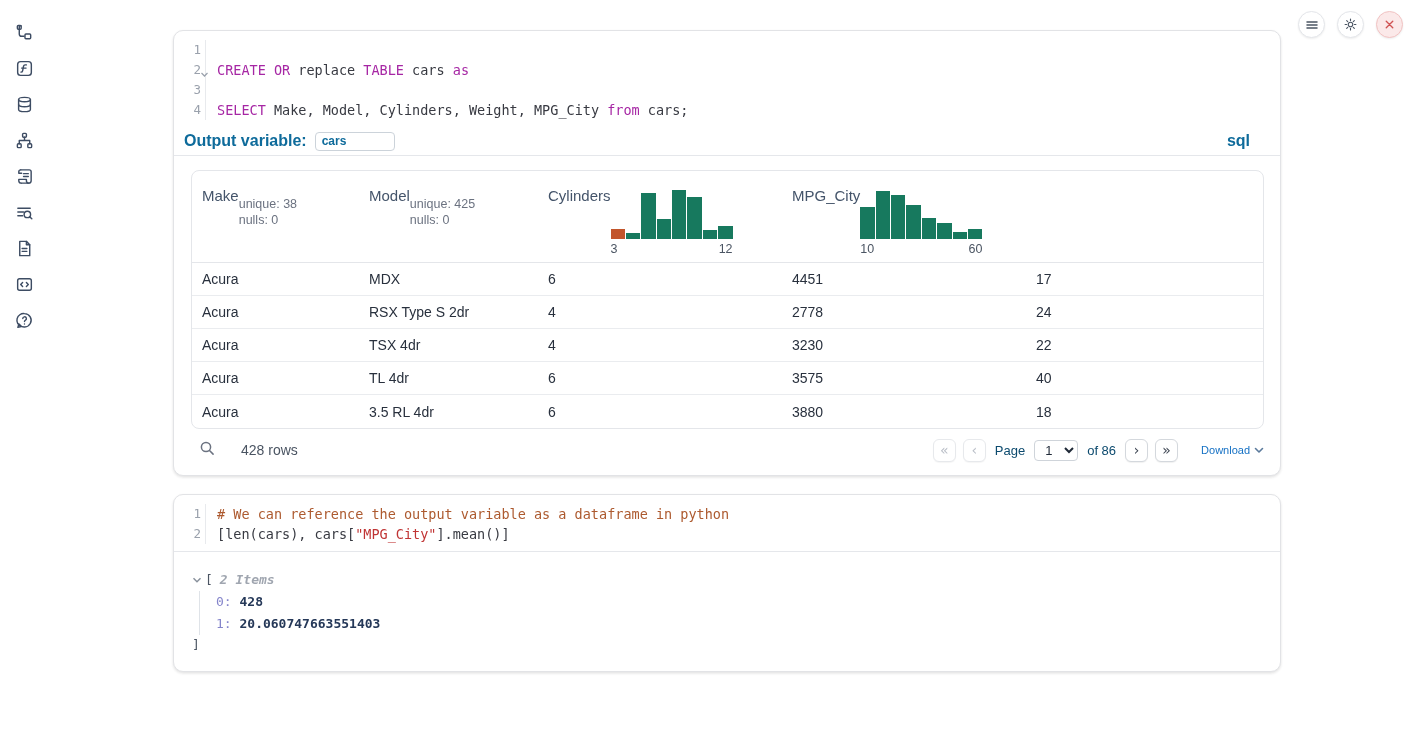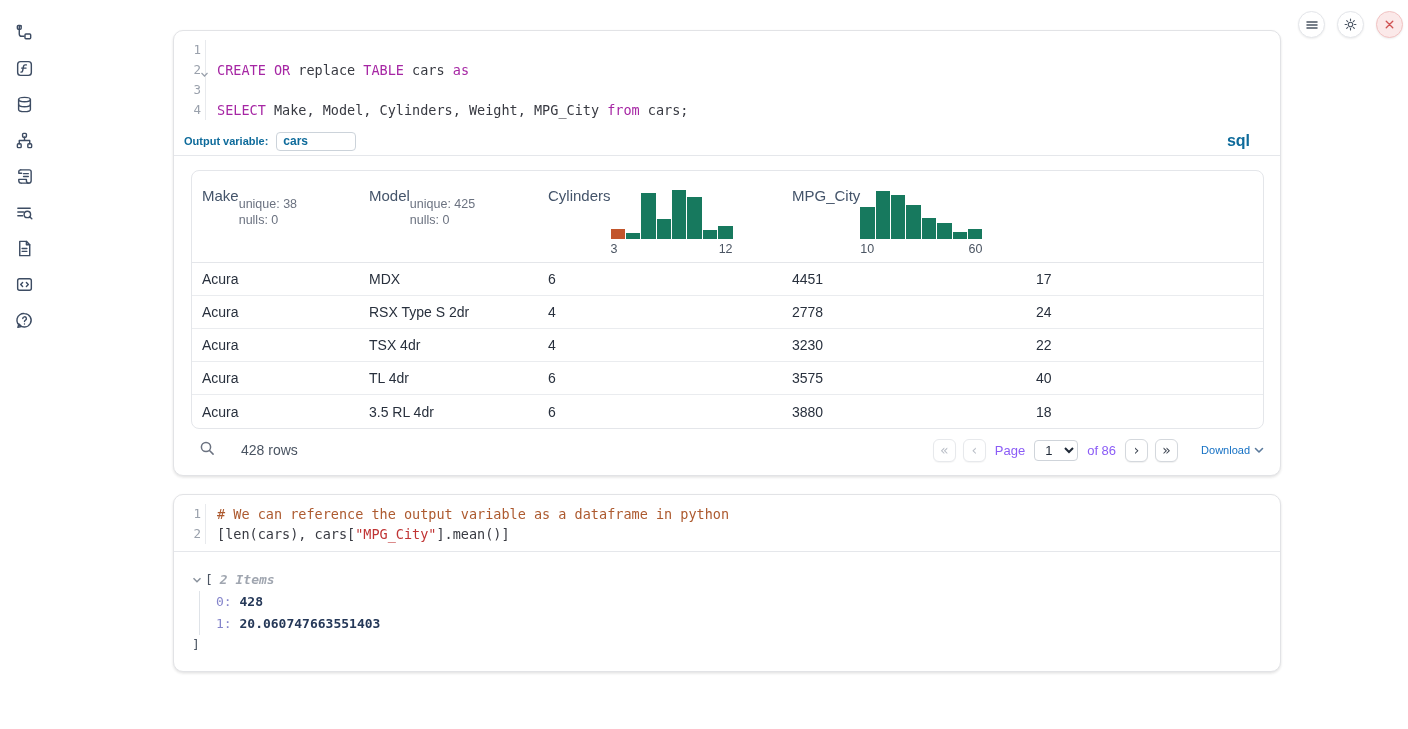--- a/index.html
+++ b/index.html
@@ -35,21 +35,21 @@
   .gutter .fold svg { stroke:#9aa1ac; fill:none; stroke-width:1.4; }
   .code-text { padding-left:11px; white-space:pre; color:#383a42; }
   .tk-comment { color:#ad5a2f; }
   .tk-keyword { color:#a626a4; }
   .tk-string  { color:#c03434; }
   .tk-plain   { color:#383a42; }
 
   
   .outvar-bar { display:flex; align-items:center; height:29px; padding:0 30px 0 10px;
     border-bottom:1px solid #e5e7eb; }
-  .outvar-label { font-size:11px; font-weight:bold; color:#0e6b9b; }
+  .outvar-label { font-size:16px; font-weight:bold; color:#0e6b9b; }
   .outvar-input { margin-left:8px; width:80px; height:19px; border:1px solid #ccd3da; border-radius:4px;
     font-size:12px; font-weight:bold; color:#0e6b9b; padding:0 6px; font-family:"Liberation Sans",sans-serif; }
   .lang-label { margin-left:auto; font-size:16px; font-weight:bold; color:#0e6b9b; }
 
   
   .table-wrap { padding:14px 16px 0 17px; }
   .data-table { border:1px solid #e4e6ea; border-radius:8px; overflow:hidden; }
   .thead { display:grid; grid-template-columns:167px 179px 244px 244px 1fr;
     border-bottom:1px solid #e4e6ea; padding:12px 0 0 0; }
   .col-h { padding:4px 8px 6px 10px; display:flex; flex-direction:row; }
@@ -68,21 +68,21 @@
 
   
   .table-footer { display:flex; align-items:center; height:46px; padding:0 16px 4px 25px; }
   .tf-search svg { stroke:#6b7280; fill:none; stroke-width:1.5; stroke-linecap:round; }
   .tf-rows { margin-left:25px; font-size:14px; color:#4a5462; }
   .pager { margin-left:auto; display:flex; align-items:center; gap:7px; }
   .pg-btn { width:23px; height:23px; border-radius:6px; display:flex; align-items:center; justify-content:center;
     font-size:14px; border:1px solid #d4d8dd; background:#fff; color:#3f4754;
     box-shadow:0 1px 1px rgba(0,0,0,.06); cursor:pointer; font-family:"DejaVu Sans",sans-serif; }
   .pg-btn.disabled { color:#b9bec7; border-color:#e7e9ec; box-shadow:0 1px 1px rgba(0,0,0,.04); }
-  .pg-text { font-size:13px; color:#8b5cf6; margin:0 2px; }
+  .pg-text { font-size:13px; color:#0c4a6e; margin:0 2px; }
   .page-select { height:21px; border:1px solid #cfd4da; border-radius:4px; background:#fff;
     font-size:13px; color:#1f2937; padding:0 2px 0 6px; width:44px; }
   .download { margin-left:16px; display:flex; align-items:center; gap:4px; color:#1470c4;
     font-size:11px; cursor:pointer; }
   .download svg { stroke:#5b7a9c; fill:none; stroke-width:1.6; stroke-linecap:round; stroke-linejoin:round; }
 
   
   .py-output { padding:17px 18px 16px 18px; font-family:"DejaVu Sans Mono", monospace; font-size:13px;
     color:#333; border-top:1px solid #e5e7eb; }
   .tree-head { display:flex; align-items:center; gap:3px; line-height:22px; }

